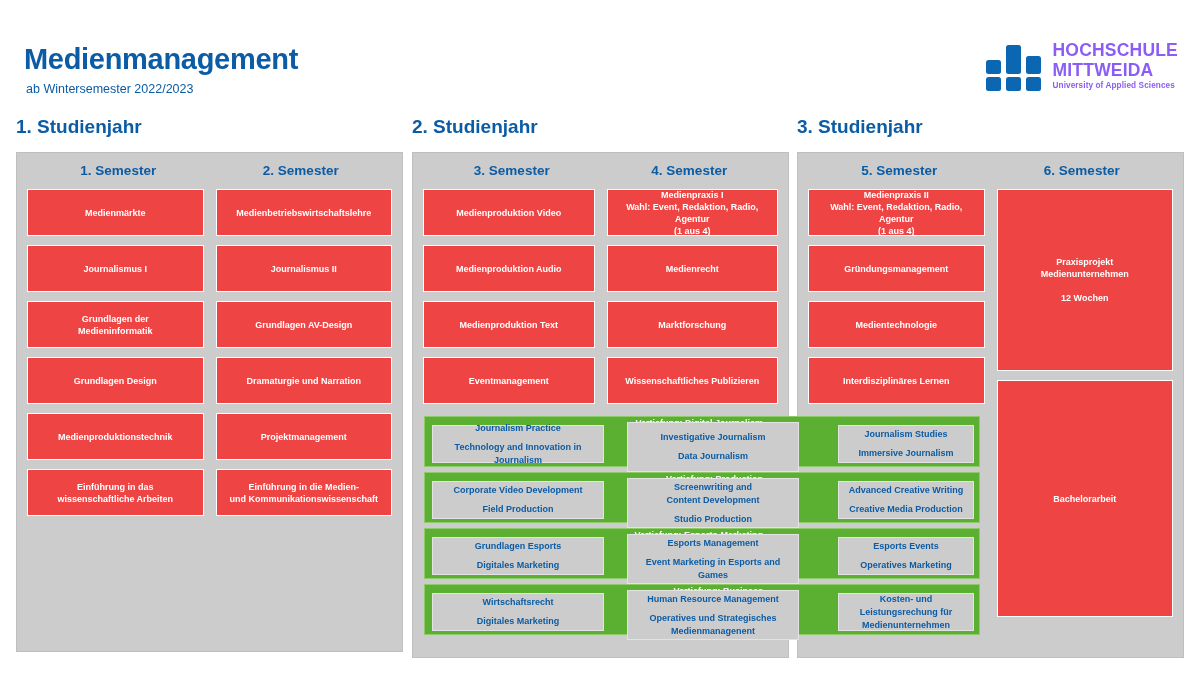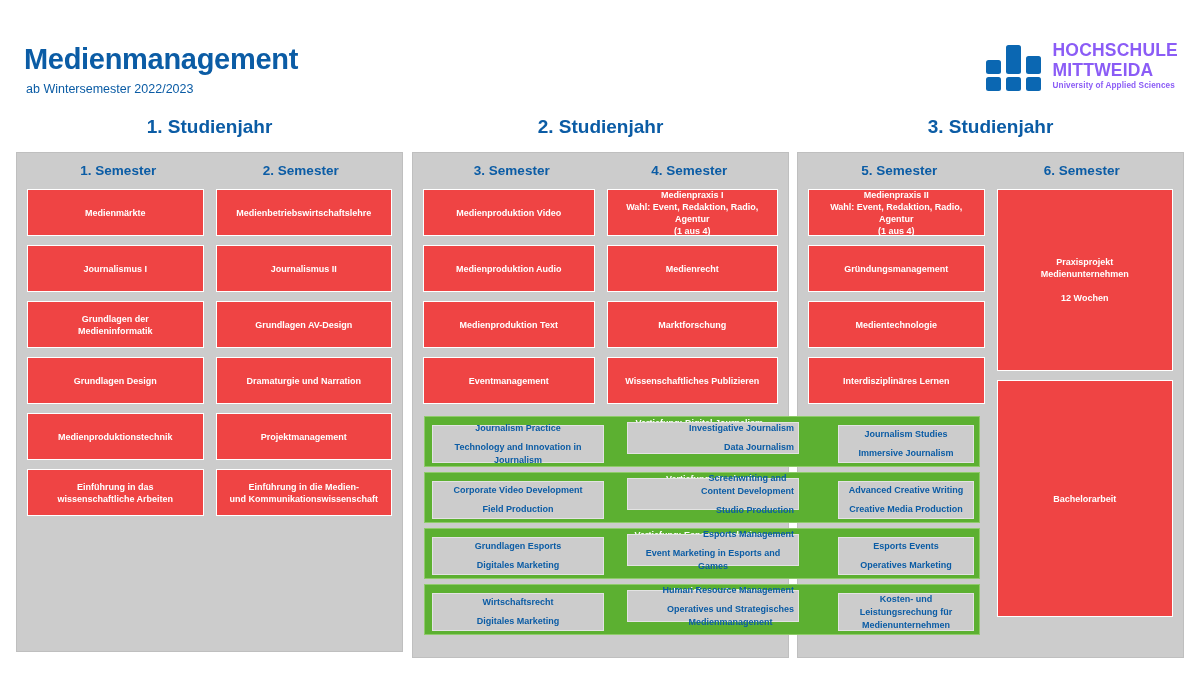--- a/index.html
+++ b/index.html
@@ -68,21 +68,21 @@
   .logo-text { color: #8b5cf6; line-height: 1; padding-bottom: 1px; }
   .logo-l1 { font-size: 17.5px; font-weight: bold; letter-spacing: 0.2px; }
   .logo-l2 { font-size: 17.5px; font-weight: bold; letter-spacing: 0.2px; margin-top: 2px; }
   .logo-l3 { font-size: 8.2px;  font-weight: bold; letter-spacing: 0.1px; margin-top: 3px; }
 
   
   .year-head {
     position: absolute;
     top: 115px;
     height: 24px;
-    text-align: center;
+    text-align: left;
     font-size: 19px;
     font-weight: bold;
     color: #0B5CA5;
     line-height: 24px;
   }
   .yh-0 { left: 16px;  width: 387px; }
   .yh-1 { left: 412px; width: 377px; }
   .yh-2 { left: 797px; width: 387px; }
 
   
@@ -190,21 +190,21 @@
     text-align: center;
     display: flex;
     flex-direction: column;
     align-items: center;
     justify-content: center;
     gap: 6px;
     padding: 2px 4px;
   }
   .band-box span { display: block; white-space: pre-line; }
   .bb-0 { left: 7px;   top: 8px; width: 172px; height: 38px; }
-  .bb-1 { left: 202px; top: 5px; width: 172px; height: 32px; align-items: flex-end; }
+  .bb-1 { left: 202px; top: 5px; width: 172px; height: 50px; }
   .bb-2 { left: 413px; top: 8px; width: 136px; height: 38px; }
 
   
   .footer-note {
     position: absolute;
     left: 993px;
     top: 679px;
     width: 182px;
     text-align: right;
     font-size: 8.5px;

